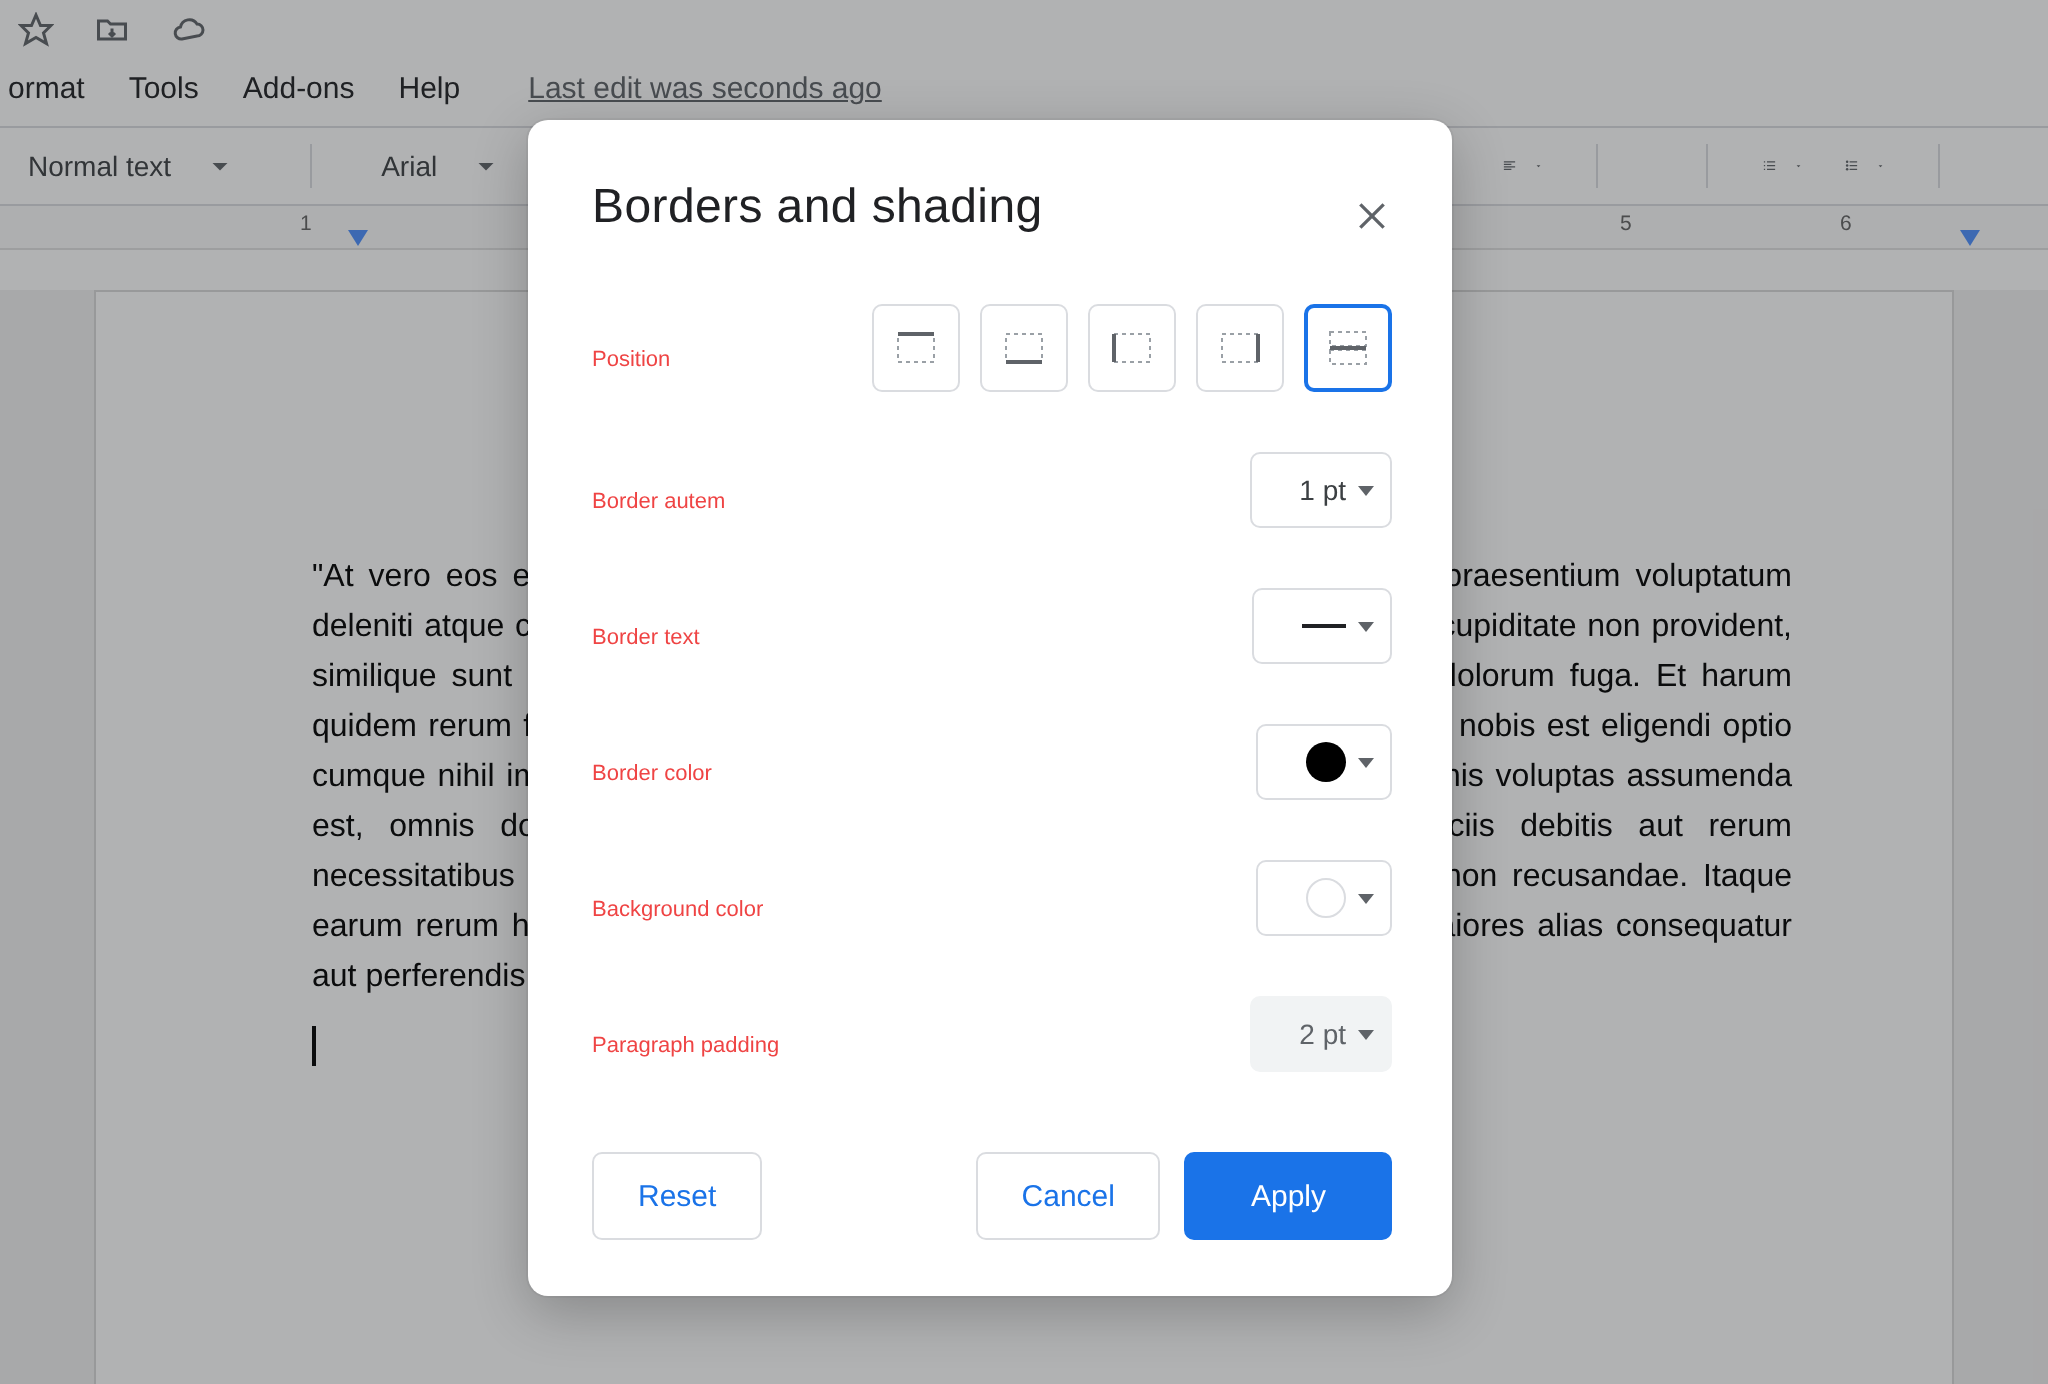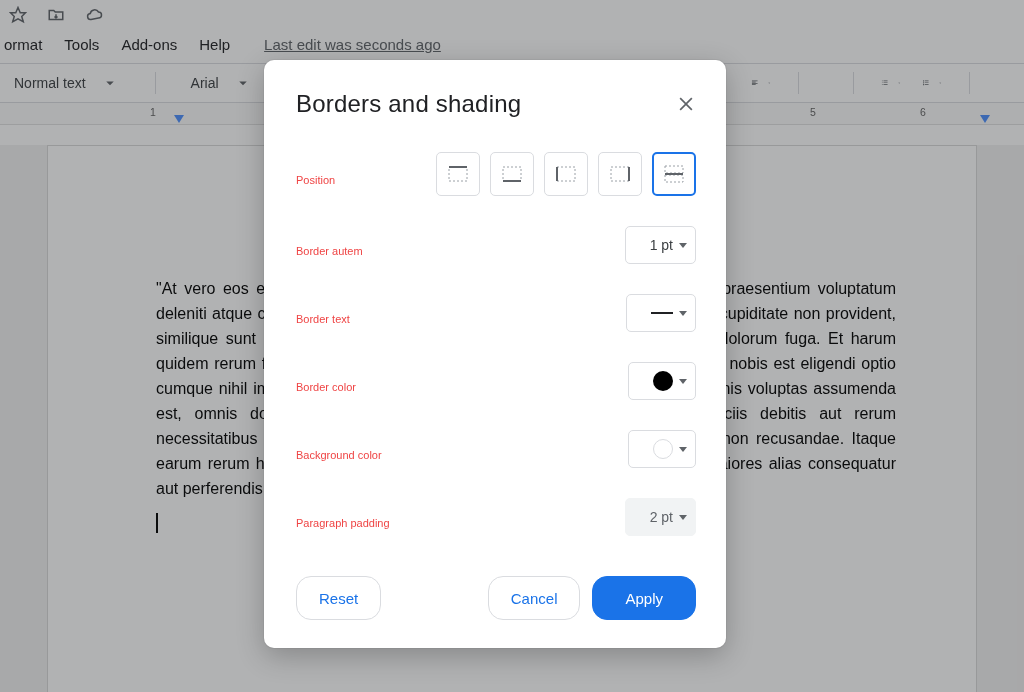--- a/index.html
+++ b/index.html
@@ -130,21 +130,21 @@
     left: 264px; top: 60px;
     width: 462px;
     background: #fff;
     border-radius: 10px;
     box-shadow: 0 8px 28px rgba(0,0,0,0.24), 0 0 0 1px rgba(0,0,0,0.04);
     padding: 30px 30px 28px 32px;
   }
   .dialog-header {
     display: flex;
     justify-content: space-between;
-    align-items: center;
+    align-items: flex-end;
     margin-bottom: 34px;
   }
   .dialog-title {
     font-family: "Google Sans", "Product Sans", Arial, sans-serif;
     font-size: 24px;
     font-weight: 400;
     color: #202124;
     letter-spacing: .2px;
   }
   .close-x {
@@ -211,21 +211,21 @@
   .color-chip.black { background:#000; }
   .color-chip.none  { background:#fff; border:1px solid #dadce0 }
 
   .dialog-actions {
     display: flex;
     gap: 12px;
     margin-top: 40px;
   }
   .btn {
     height: 44px;
-    border-radius: 15px;
+    border-radius: 5px;
     font-size: 15px;
     font-family: "Google Sans", Arial, sans-serif;
     display: flex;
     align-items: center;
     justify-content: center;
     cursor: pointer;
     padding: 0 22px;
   }
   .btn-secondary {
     color: #1a73e8;

